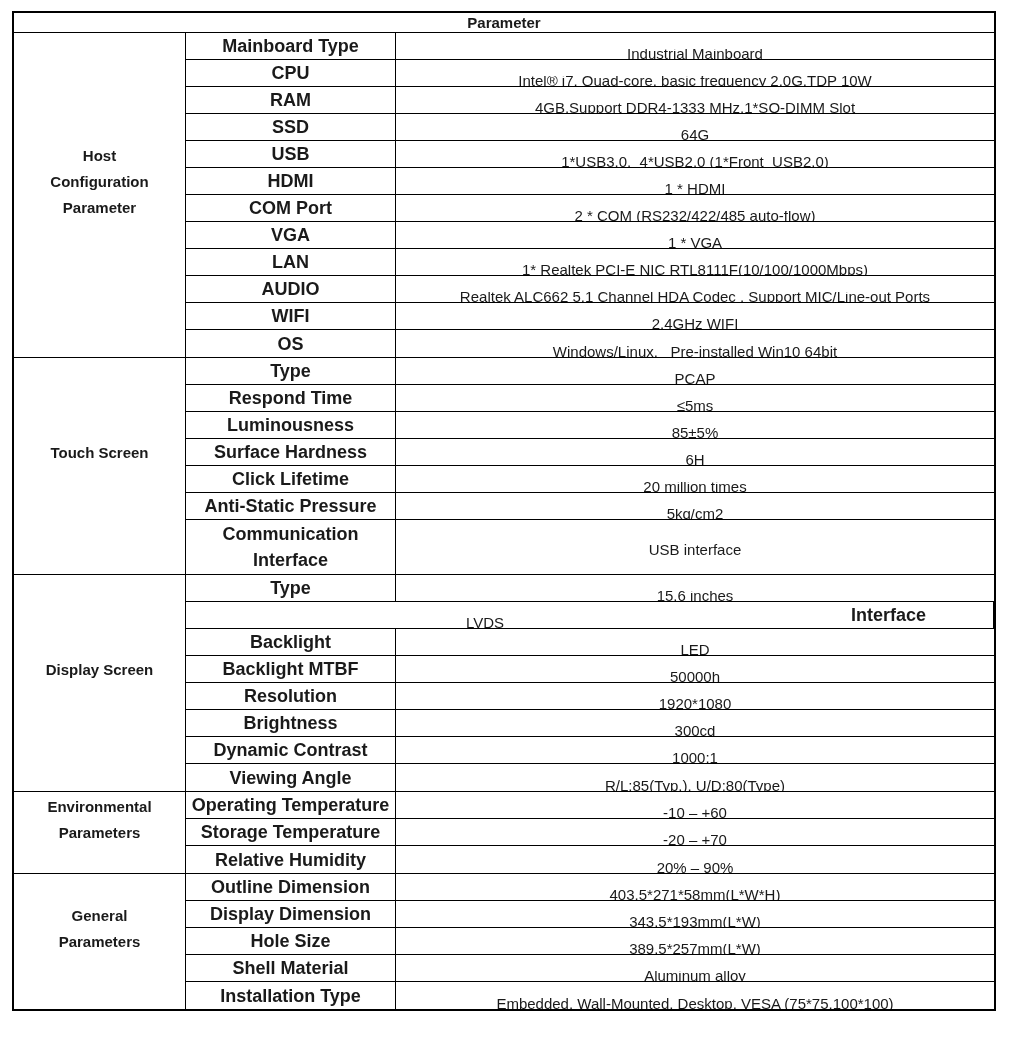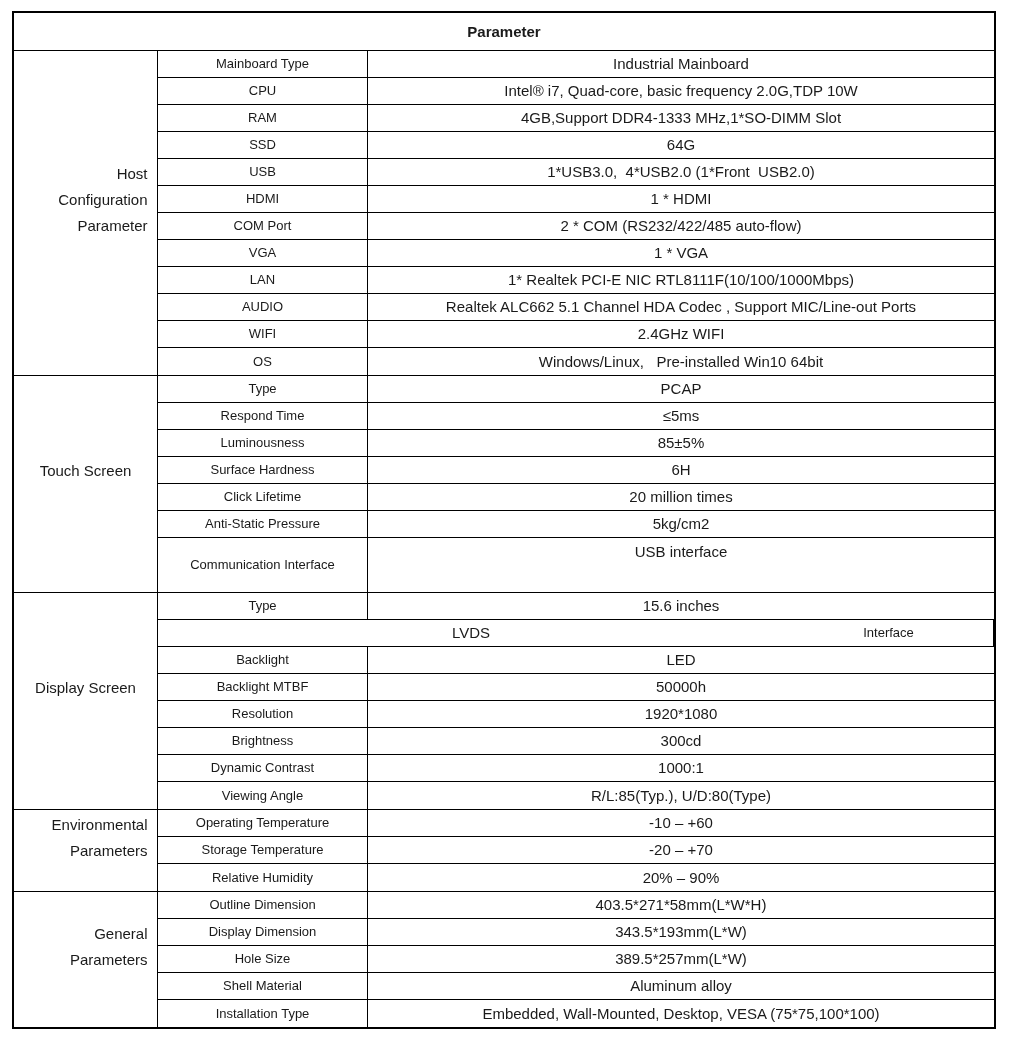--- a/index.html
+++ b/index.html
@@ -15,21 +15,21 @@
     position: absolute;
     left: 12px;
     top: 11px;
     width: 984px;
     box-sizing: border-box;
     border: 2px solid #000;
     background: #fff;
   }
   .header-row {
     box-sizing: border-box;
-    height: 38px;
+    height: 20px;
     border-bottom: 1px solid #000;
     display: flex;
     align-items: center;
     justify-content: center;
     font-weight: bold;
     font-size: 15px;
   }
   .group {
     display: flex;
     border-bottom: 1px solid #000;
@@ -37,55 +37,55 @@
   #groups .group:last-child { border-bottom: none; }
   .cell {
     box-sizing: border-box;
     display: flex;
     align-items: center;
     justify-content: center;
     text-align: center;
     overflow: hidden;
   }
   .group-label {
-    width: 144px;
+    width: 172px;
     flex: none;
     border-right: 1px solid #000;
-    font-weight: normal;
+    font-weight: bold;
     font-size: 15px;
     padding-bottom: 26px; 
-    text-align: right;
   }
   .label-text { max-width: 124px; line-height: 26px; }
   .rows-col {
     flex: 1;
     display: flex;
     flex-direction: column;
   }
   .row {
     display: flex;
     flex: none;
     box-sizing: border-box;
     height: 27px;
     border-bottom: 1px solid #000;
   }
   .rows-col .row:last-child { border-bottom: none; }
   .row.tall { height: 54px; justify-content: space-between; }
   .param {
     width: 210px;
     flex: none;
     border-right: 1px solid #000;
-    font-weight: normal;
-    font-size: 13px;
+    font-weight: bold;
+    font-size: 18px;
   }
   .param-text { line-height: 26px; }
   .row.tall .param-text { max-width: 150px; }
   .value {
     flex: 1;
     font-size: 15px;
+    margin-top: 16px;
   }
   .value-text { white-space: pre-wrap; line-height: 24px; }
   .row.tall .value { align-items: flex-start; padding-top: 2px; }
 </style>
 </head>
 <body>
 
 <div class="spec-table">
   <div class="header-row">
     <span>Parameter</span>

